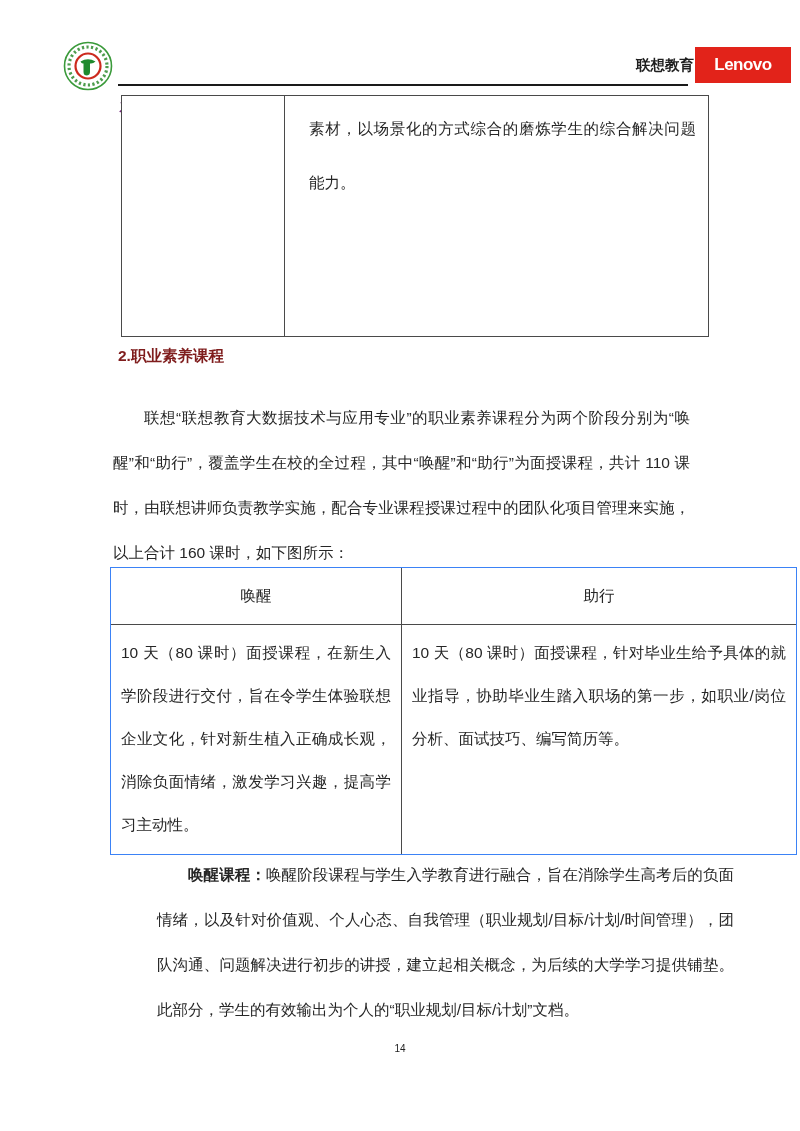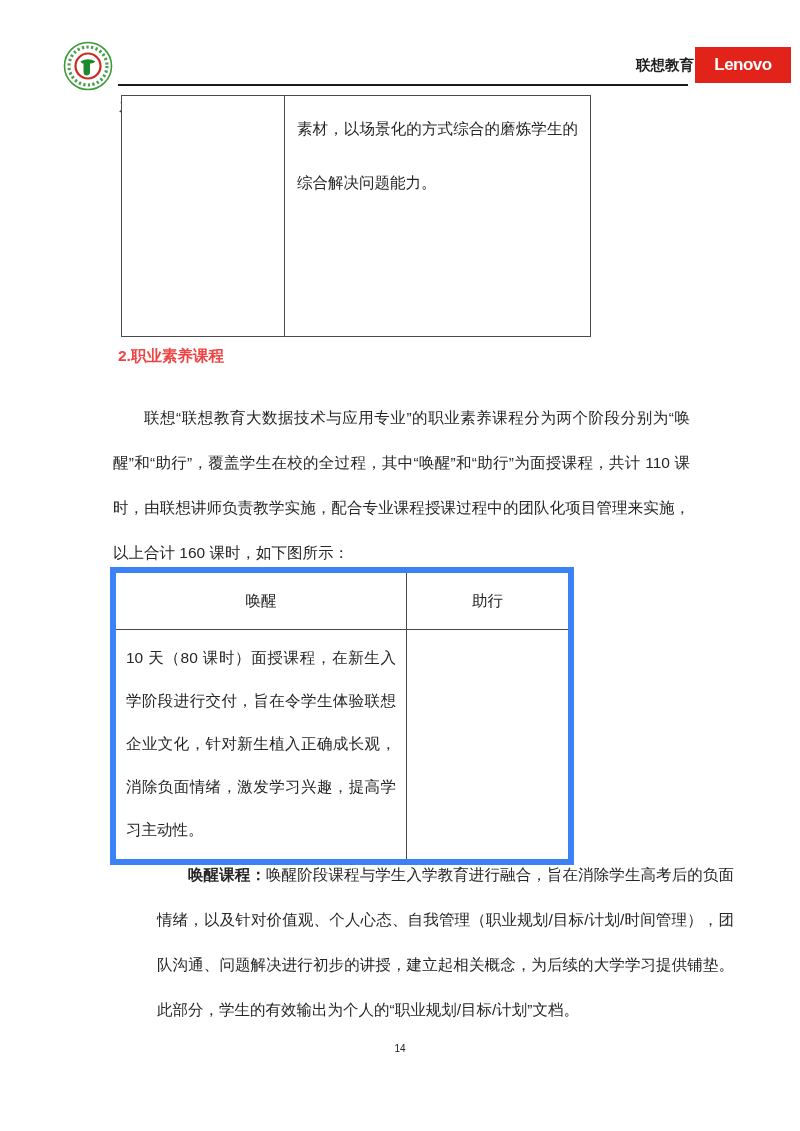--- a/index.html
+++ b/index.html
@@ -32,49 +32,49 @@
     position:absolute; left:695px; top:47px; width:96px; height:36px;
     background:#E2231A; display:flex; align-items:center; justify-content:center;
   }
   .hdr-lenovo-word {
     color:#ffffff; font-weight:bold; font-size:17px; letter-spacing:-0.5px;
     font-family:"Liberation Sans",sans-serif;
   }
 
   
   .t1 {
-    position:absolute; left:121px; top:95px; width:470px; height:242px;
-    border:1px solid #4a4a4a; display:flex; background:#fff;
+    position:absolute; left:121px; top:95px; width:588px; height:242px;
+    border:1px solid #4a4a4a; display:flex; background:#fff;gap:12px;
   }
   .t1-left { width:163px; border-right:1px solid #4a4a4a; }
   .t1-right {
     flex:1; padding:6px 12px 0 12px;
     font-size:15.5px; line-height:54px; text-align:justify; color:#262626;
   }
 
   
   .sec-heading {
     position:absolute; left:118px; top:346px;
-    font-size:15.5px; font-weight:bold; color:#ef4444;
+    font-size:15.5px; font-weight:bold; color:#7f1d1d;
   }
 
   
   .para {
     position:absolute; left:113px; width:577px;
     font-size:15.5px; line-height:45px; text-align:justify; color:#262626;
     text-indent:2em;
   }
   .para-1 { top:395px; }
   .para-2 { top:852px;margin-left:44px; }
   .para-lead { font-weight:bold; }
 
   
   .t2 {
-    position:absolute; left:110px; top:567px; width:464px;
-    border:6px solid #3b82f6; background:#fff;
+    position:absolute; left:110px; top:567px; width:687px;
+    border:1px solid #3b82f6; background:#fff;
   }
   .t2-head { display:flex; height:57px; border-bottom:1px solid #4a4a4a; }
   .t2-head-cell {
     flex:1; display:flex; align-items:center; justify-content:center;
     font-size:15.5px; color:#262626;
   }
   .t2-head-cell:first-child { border-right:1px solid #4a4a4a; flex:0 0 291px; }
   .t2-body { display:flex; min-height:216px; }
   .t2-cell {
     flex:1; padding:6px 10px 8px 10px;
@@ -117,20 +117,21 @@
 
   <div class="para para-1">联想“联想教育大数据技术与应用专业”的职业素养课程分为两个阶段分别为“唤醒”和“助行”，覆盖学生在校的全过程，其中“唤醒”和“助行”为面授课程，共计 110 课时，由联想讲师负责教学实施，配合专业课程授课过程中的团队化项目管理来实施，以上合计 160 课时，如下图所示：</div>
 
   <div class="t2">
     <div class="t2-head">
       <div class="t2-head-cell">唤醒</div>
       <div class="t2-head-cell">助行</div>
     </div>
     <div class="t2-body">
       <div class="t2-cell">10 天（80 课时）面授课程，在新生入学阶段进行交付，旨在令学生体验联想企业文化，针对新生植入正确成长观，消除负面情绪，激发学习兴趣，提高学习主动性。</div>
+      <div class="t2-cell">10 天（80 课时）面授课程，针对毕业生给予具体的就业指导，协助毕业生踏入职场的第一步，如职业/岗位分析、面试技巧、编写简历等。</div>
     </div>
   </div>
 
   <div class="para para-2"><span class="para-lead">唤醒课程：</span><span>唤醒阶段课程与学生入学教育进行融合，旨在消除学生高考后的负面情绪，以及针对价值观、个人心态、自我管理（职业规划/目标/计划/时间管理），团队沟通、问题解决进行初步的讲授，建立起相关概念，为后续的大学学习提供铺垫。此部分，学生的有效输出为个人的“职业规划/目标/计划”文档。</span></div>
 
   <div class="footer-page">14</div>
 
 </div>
 
 </body></html>

